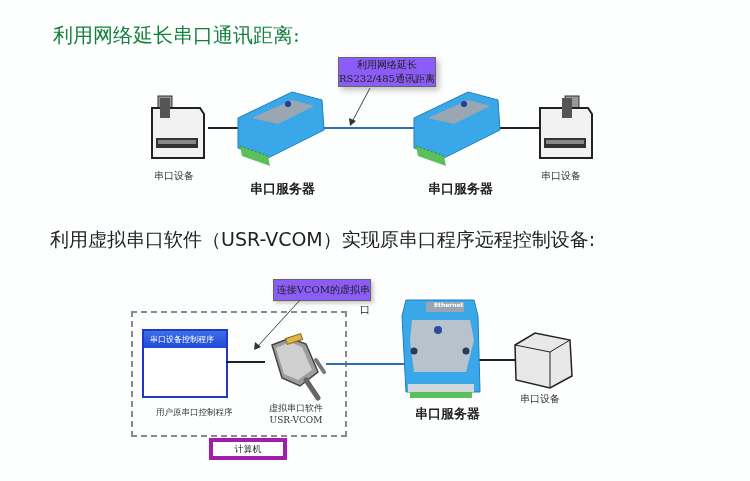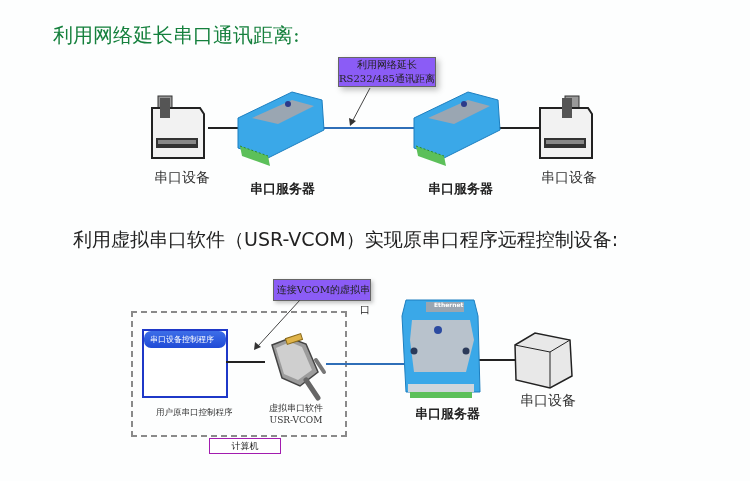--- a/index.html
+++ b/index.html
@@ -1,29 +1,29 @@
 <!DOCTYPE html>
 <html><head>
 <meta charset="utf-8">
 <style>
   html, body { margin:0; padding:0; }
   body { width:750px; height:481px; background:#fdfefe; position:relative; overflow:hidden;
          font-family:"DejaVu Sans", sans-serif; color:#222; }
   .abs { position:absolute; }
   .heading { font-family:"DejaVu Serif", serif; font-size:20px; color:#15803d; white-space:nowrap; }
   .heading2 { font-family:"DejaVu Sans", sans-serif; font-size:19px; color:#222; white-space:nowrap; }
-  .label { font-size:14px; color:#333; white-space:nowrap; font-family:"DejaVu Serif", serif; }
+  .label { font-size:10px; color:#333; white-space:nowrap; font-family:"DejaVu Serif", serif; }
   .label-bold { font-size:13px; font-weight:bold; color:#222; white-space:nowrap; font-family:Liberation Mono, monospace; }
   .callout { border:1px solid #666; background:#8b5cf6; font-size:10px; font-family:"DejaVu Serif", serif;
              text-align:center; line-height:14px; box-shadow:3px 3px 6px rgba(0,0,0,0.25); }
   .dashed { border:2px dashed #8a8a8a; }
   .appwin { border:2px solid #1e38c8; background:#fff; }
   .appwin-title { background:linear-gradient(#3d6ee8,#1f4ad6); color:#fff; font-size:8px;
-                  padding:3px 6px; font-family:"DejaVu Serif", serif;border-radius:7px; }
-  .box-label { border:1px solid #a21caf; background:#fff; font-size:9px; text-align:center; line-height:14px;
+                  padding:3px 6px; font-family:"DejaVu Serif", serif; }
+  .box-label { border:4px solid #a21caf; background:#fff; font-size:9px; text-align:center; line-height:14px;
                font-family:"DejaVu Serif", serif; }
 </style>
 </head>
 <body>
 
 <div class="abs heading" style="left:53px; top:22px;">利用网络延长串口通讯距离:</div>
 
 <div class="abs callout" style="left:338px; top:57px; width:96px;">
   <div>利用网络延长</div>
   <div>RS232/485通讯距离</div>
@@ -69,21 +69,21 @@
     <rect x="544" y="138" width="42" height="10" fill="#333"></rect>
     <rect x="546" y="140" width="38" height="4" fill="#888"></rect>
   </g>
 </svg>
 
 <div class="abs label" style="left:154px; top:169px;">串口设备</div>
 <div class="abs label-bold" style="left:250px; top:180px;">串口服务器</div>
 <div class="abs label-bold" style="left:428px; top:180px;">串口服务器</div>
 <div class="abs label" style="left:541px; top:169px;">串口设备</div>
 
-<div class="abs heading2" style="left:50px; top:227px;margin-left:23px;">利用虚拟串口软件（USR-VCOM）实现原串口程序远程控制设备:</div>
+<div class="abs heading2" style="left:50px; top:227px;">利用虚拟串口软件（USR-VCOM）实现原串口程序远程控制设备:</div>
 
 <div class="abs dashed" style="left:131px; top:311px; width:212px; height:122px;"></div>
 
 <div class="abs appwin" style="left:142px; top:329px; width:82px; height:65px;">
   <div class="appwin-title">串口设备控制程序</div>
 </div>
 
 <div class="abs label" style="left:156px; top:407px; font-size:8.5px;">用户原串口控制程序</div>
 
 <div class="abs callout" style="left:273px; top:279px; width:96px; height:20px; line-height:20px; box-shadow:2px 2px 4px rgba(0,0,0,0.25);text-align:right;">连接VCOM的虚拟串口</div>

